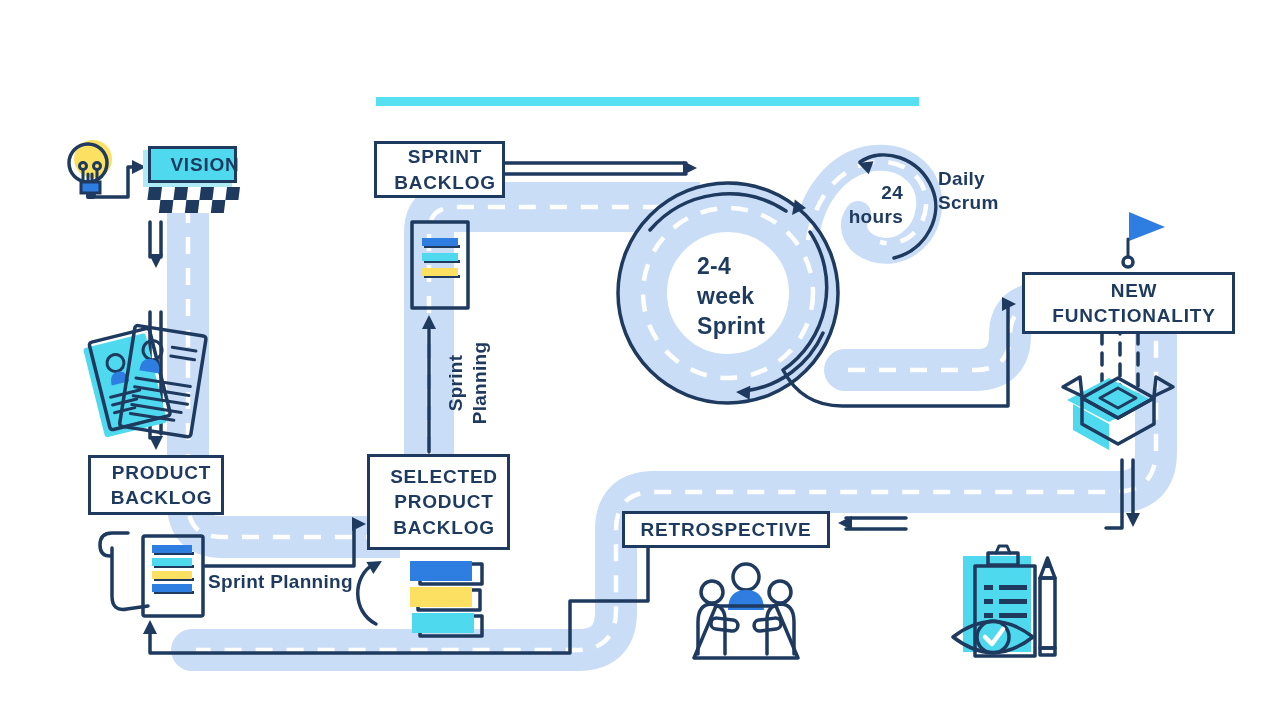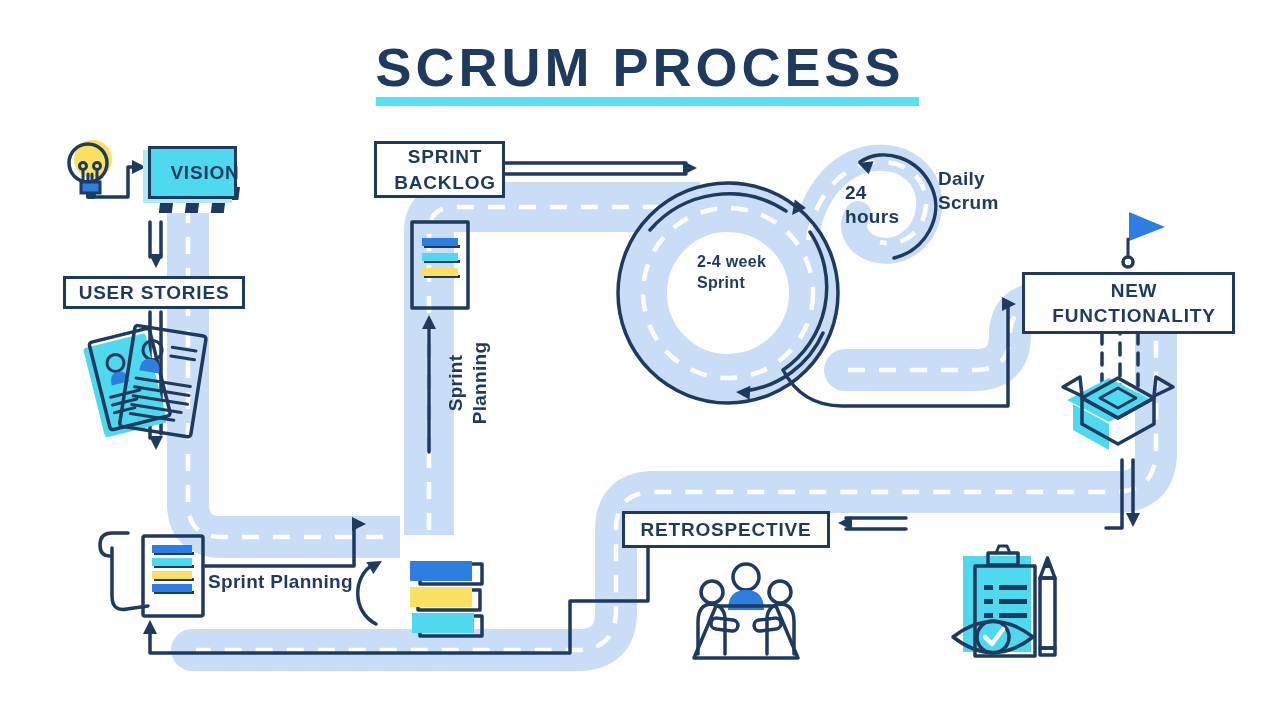--- a/index.html
+++ b/index.html
@@ -25,34 +25,34 @@
          font-size:54px;font-weight:bold;letter-spacing:4px;z-index:5;}
   .title-underline{position:absolute;left:376px;top:97px;width:543px;height:9px;
          background:var(--underline);z-index:5;}
   .node{position:absolute;box-sizing:border-box;background:#fff;border:3px solid var(--navy);
         font-weight:bold;font-size:19px;letter-spacing:0.8px;line-height:1.32;
         display:flex;align-items:center;z-index:4;}
   .node.center{justify-content:center;text-align:center;}
   .node.left{padding-left:11px;text-align:center;}
   .lbl{position:absolute;font-weight:bold;font-size:19px;letter-spacing:0.3px;
        line-height:1.28;z-index:4;}
-  #vision{left:148px;top:146px;width:89px;height:53px;background:var(--cyan);
+  #vision{left:148px;top:146px;width:89px;height:37px;background:var(--cyan);
           box-shadow:-5px 4px 0 #aeeaf6;padding-left:25px;}
   #user-stories{left:63px;top:276px;width:182px;height:33px;}
   #product-backlog{left:88px;top:455px;width:136px;height:60px;}
   #sprint-backlog{left:374px;top:141px;width:131px;height:57px;}
   #selected-product-backlog{left:367px;top:454px;width:143px;height:96px;}
   #new-functionality{left:1022px;top:272px;width:213px;height:62px;}
   #retrospective{left:622px;top:511px;width:208px;height:37px;}
   #sprint-review{left:907px;top:511px;width:196px;height:37px;}
   #lbl-sprint-planning-road{left:208px;top:570px;width:160px;}
   #lbl-sprint-planning-vert{left:385px;top:372px;width:140px;height:22px;text-align:center;
         transform:rotate(-90deg);transform-origin:center;}
-  #lbl-sprint-duration{left:697px;top:252px;width:80px;font-size:16px;line-height:1.3;}
-  #lbl-24-hours{left:845px;top:181px;width:58px;}
+  #lbl-sprint-duration{left:697px;top:252px;width:80px;font-size:23px;line-height:1.3;}
+  #lbl-24-hours{left:845px;top:181px;width:58px;text-align:right;}
   #lbl-daily-scrum{left:938px;top:167px;width:66px;}
 </style>
 </head>
 <body>
 
 <div class="stage">
 
   <svg width="1280" height="720" viewBox="0 0 1280 720">
     <defs>
       <path id="ah" d="M0 0 L-14 -7 L-14 7 Z"></path>
@@ -238,26 +238,26 @@
       <circle class="ln" cx="993" cy="637" r="16" fill="#2e7de0"></circle>
       <path d="M 985 637 L 992 644 L 1003 629" stroke="#fff" stroke-width="4.5" fill="none" stroke-linecap="round" stroke-linejoin="round"></path>
       <rect class="ln" x="1040" y="578" width="15" height="70" fill="#fbe062"></rect>
       <rect class="fwhite" x="1042" y="580" width="4" height="66"></rect>
       <polygon class="ln" points="1040,578 1055,578 1047.5,558" fill="#fff"></polygon>
       <polygon class="fnavy" points="1044,568 1051,568 1047.5,558"></polygon>
       <rect class="ln" x="1040" y="648" width="15" height="7" fill="#fff"></rect>
     </g>
   </svg>
 
-  <div class="title">SCRUM PROCESS</div>
   <div class="title-underline"></div>
 
   <div class="node center" id="vision">VISION</div>
-  <div class="node center" id="user-stories">USER STORIES</div>
+  <div class="node left" id="product-backlog">PRODUCT BACKLOG</div>
   <div class="node left" id="sprint-backlog">SPRINT BACKLOG</div>
+  <div class="node left" id="selected-product-backlog">SELECTED PRODUCT BACKLOG</div>
   <div class="node center" id="retrospective">RETROSPECTIVE</div>
   <div class="node left" id="new-functionality">NEW FUNCTIONALITY</div>
 
   <div class="lbl" id="lbl-sprint-planning-road">Sprint Planning</div>
   <div class="lbl" id="lbl-sprint-planning-vert">Sprint Planning</div>
   <div class="lbl" id="lbl-sprint-duration">2-4 week Sprint</div>
   <div class="lbl" id="lbl-24-hours">24 hours</div>
   <div class="lbl" id="lbl-daily-scrum">Daily Scrum</div>
 </div>
 

